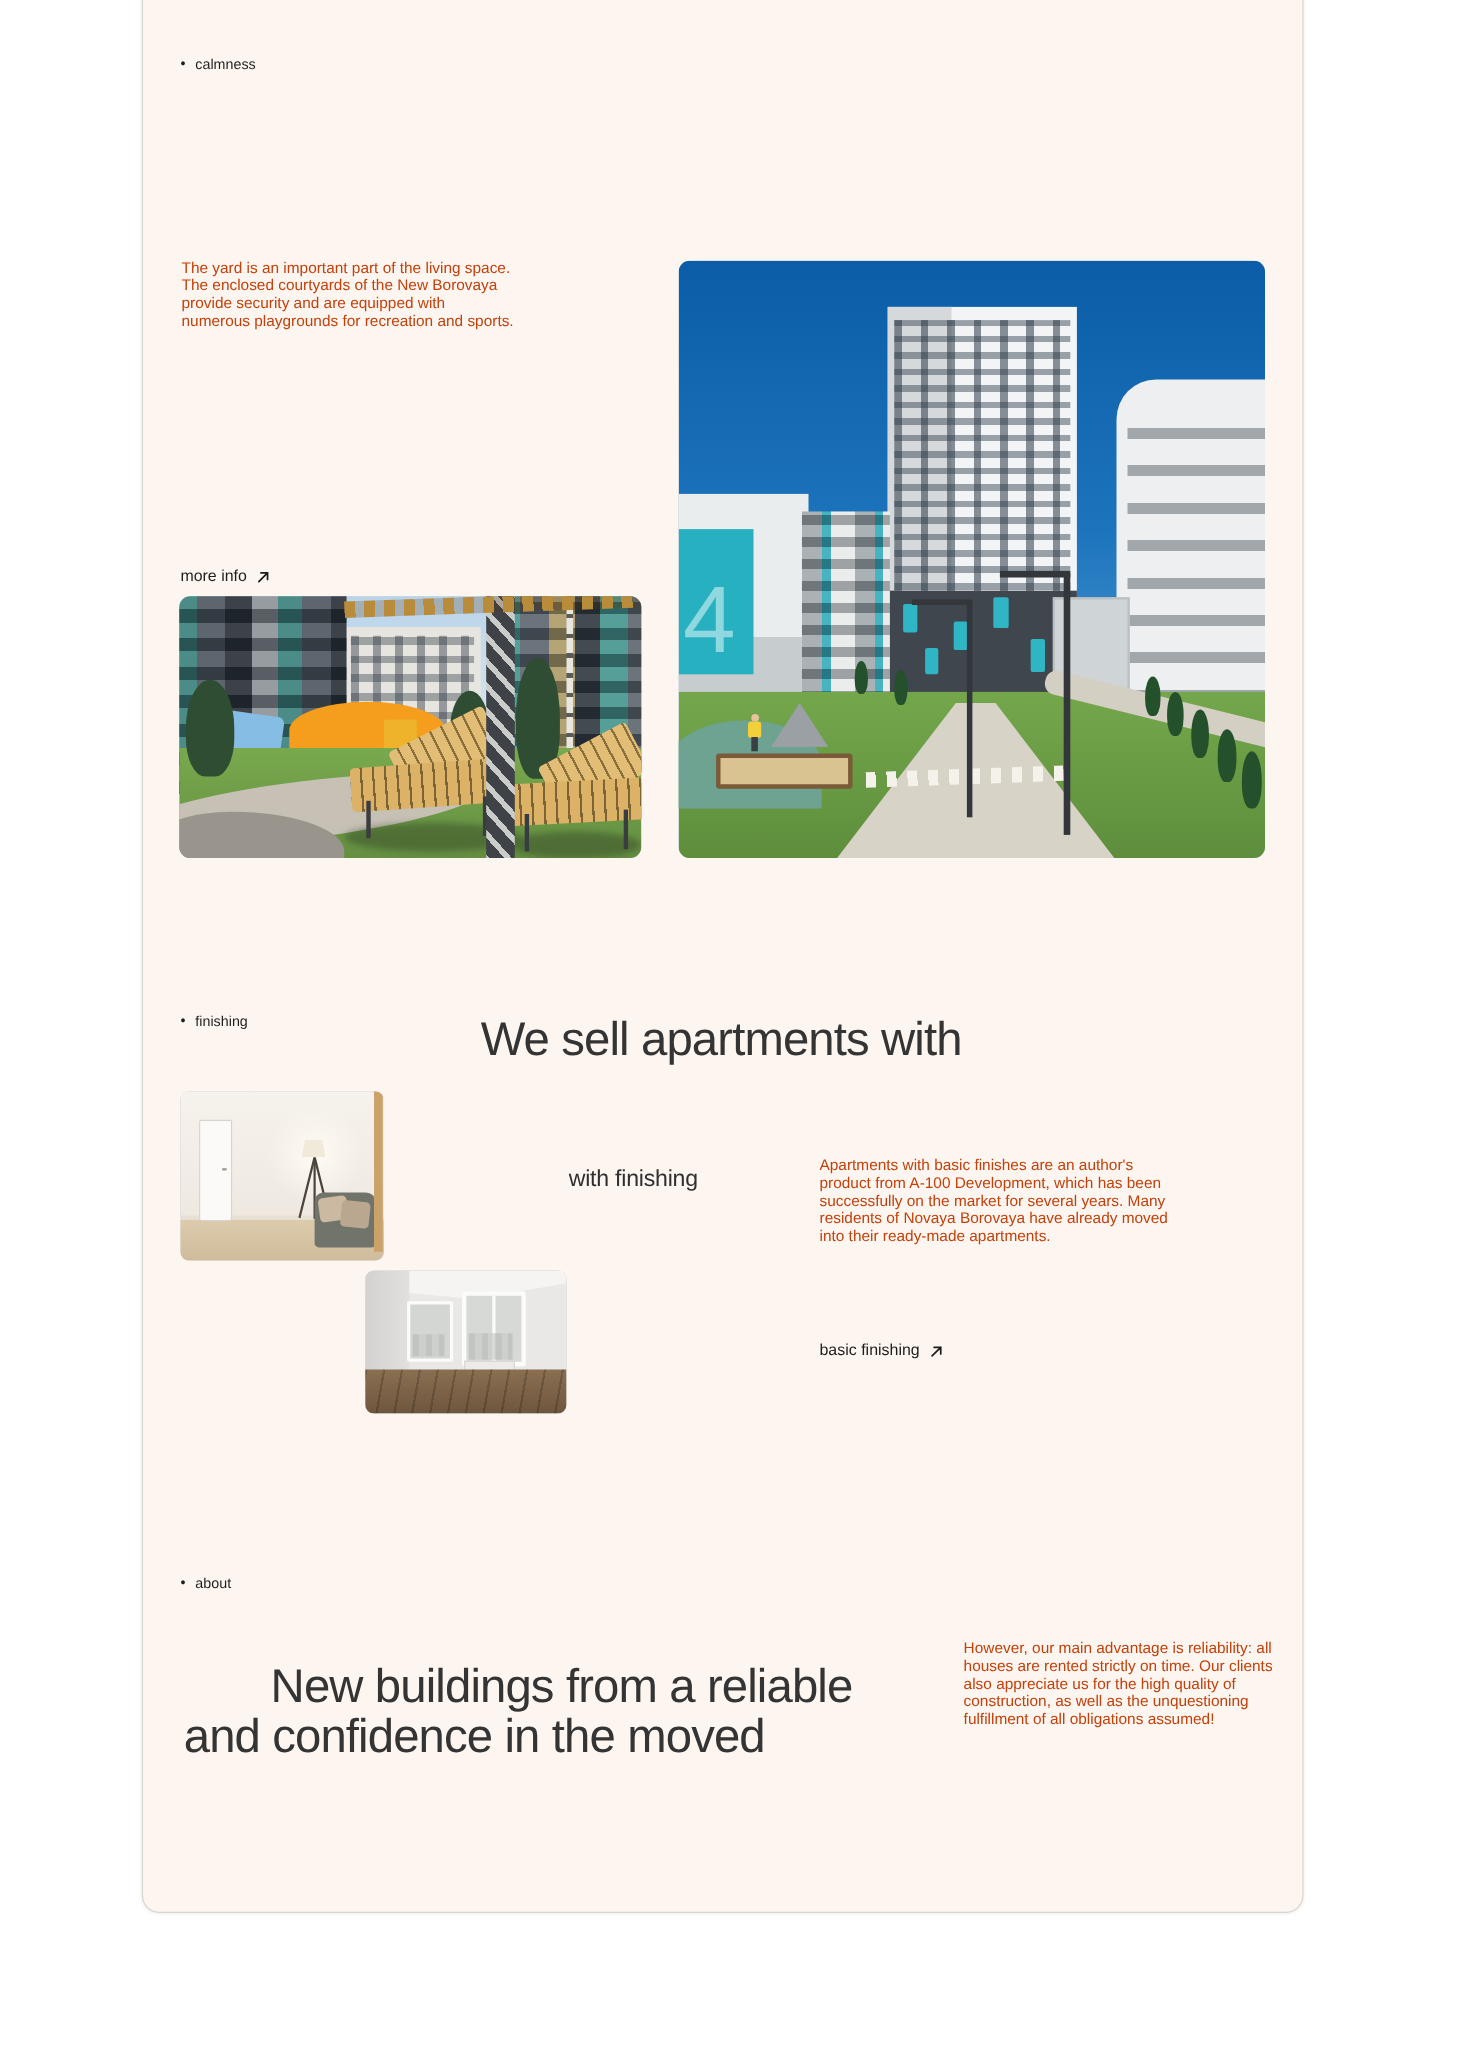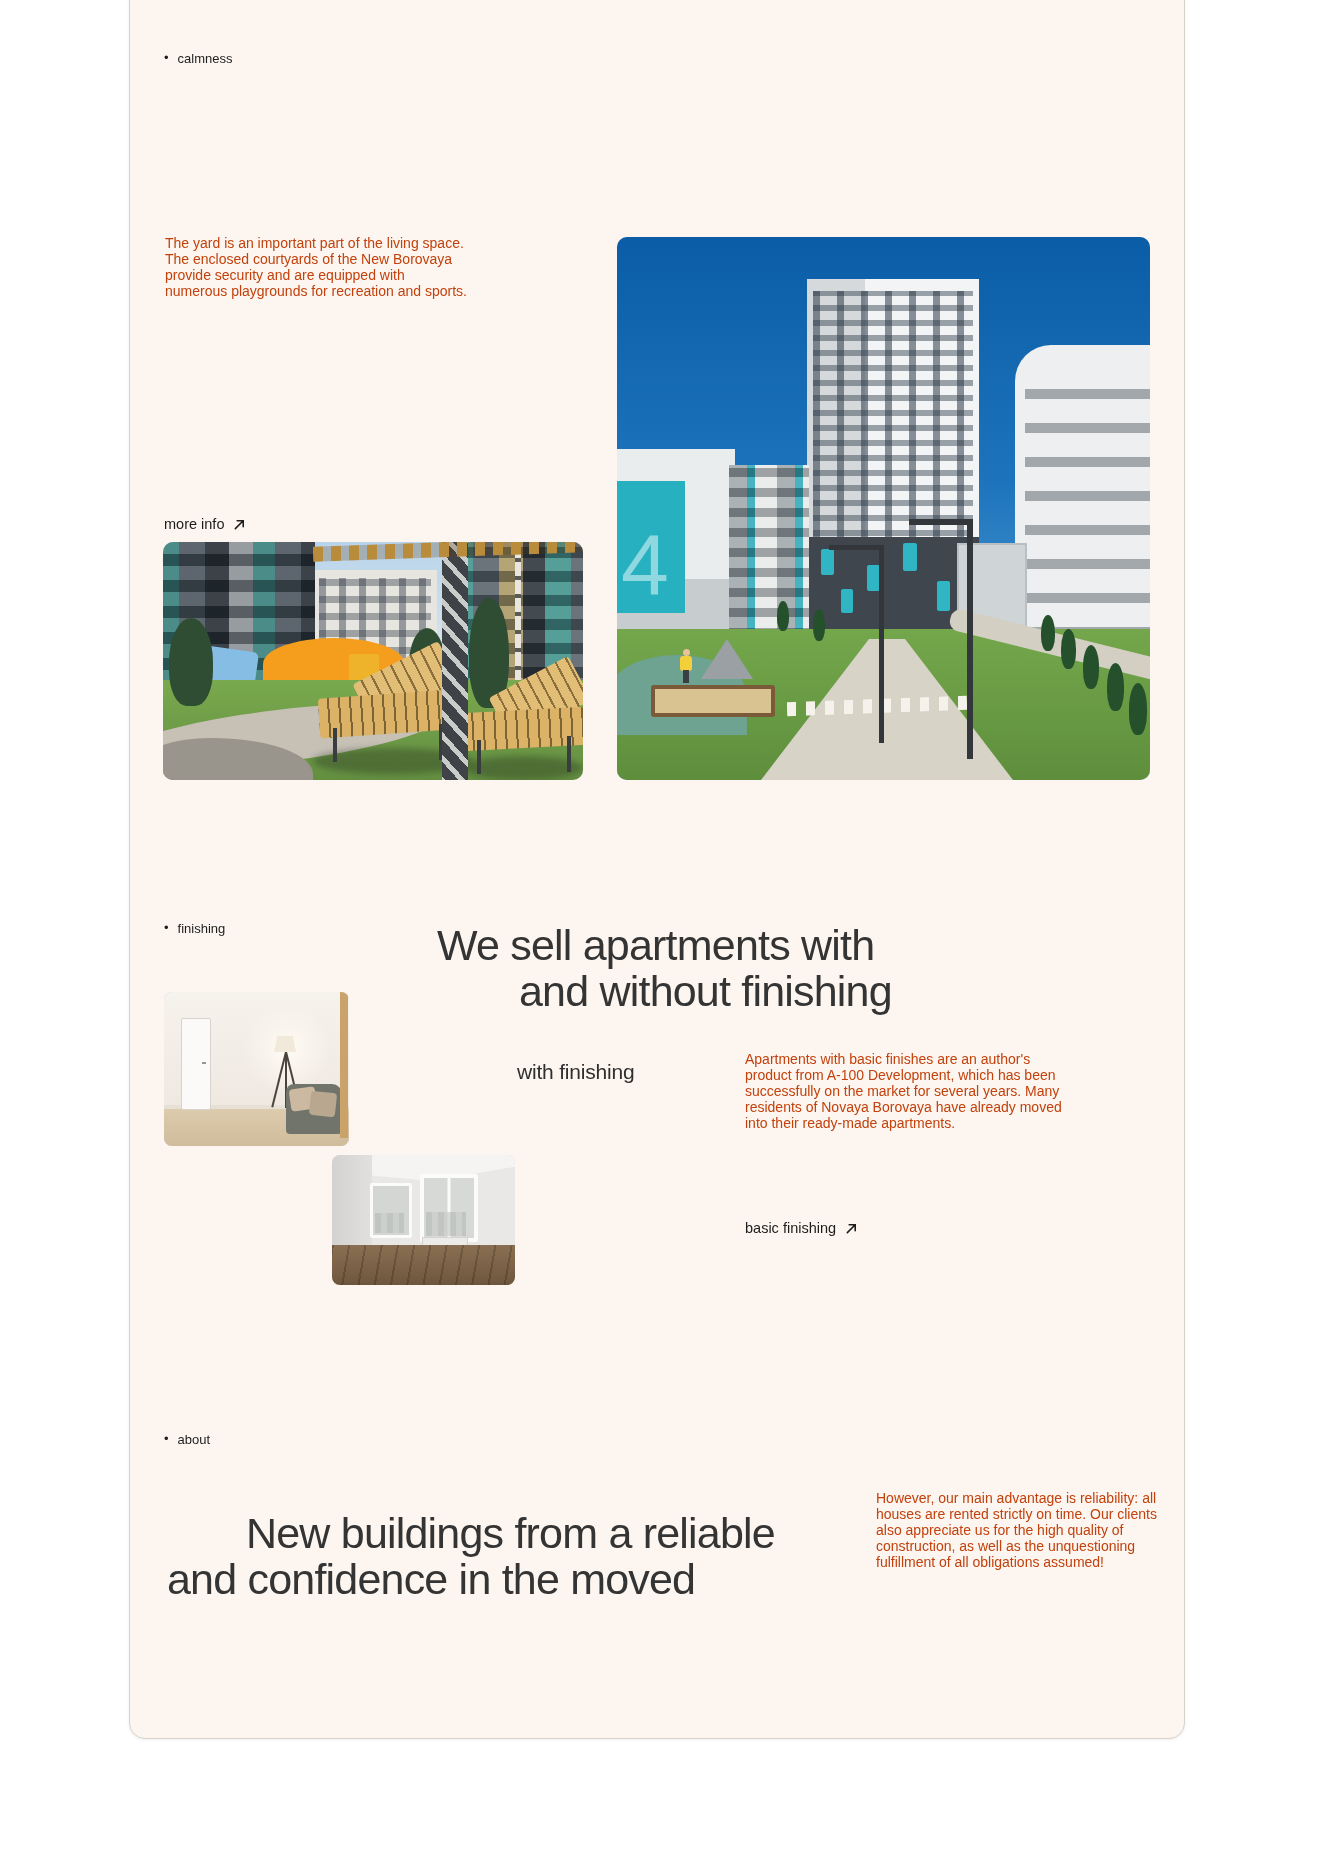--- a/index.html
+++ b/index.html
@@ -231,21 +231,20 @@
     <div class="p2-child-legs"></div>
   </div>
 
   <div class="label" style="left:164px;top:921px;">
     <span class="dot">•</span>
     <span>finishing</span>
   </div>
 
   <div class="h" style="left:437px;top:922px;width:560px;">
     <div>We sell apartments with</div>
-    <div style="margin-left:82px;">and without finishing</div>
   </div>
 
   <div class="photo" style="left:164px;top:992px;width:185px;height:154px;border-radius:8px;">
     <div class="p3-wall"></div>
     <div class="p3-glow"></div>
     <div class="p3-skirt"></div>
     <div class="p3-floor2"></div>
     <div class="p3-door"></div>
     <div class="p3-handle"></div>
     <div class="p3-shade"></div>

